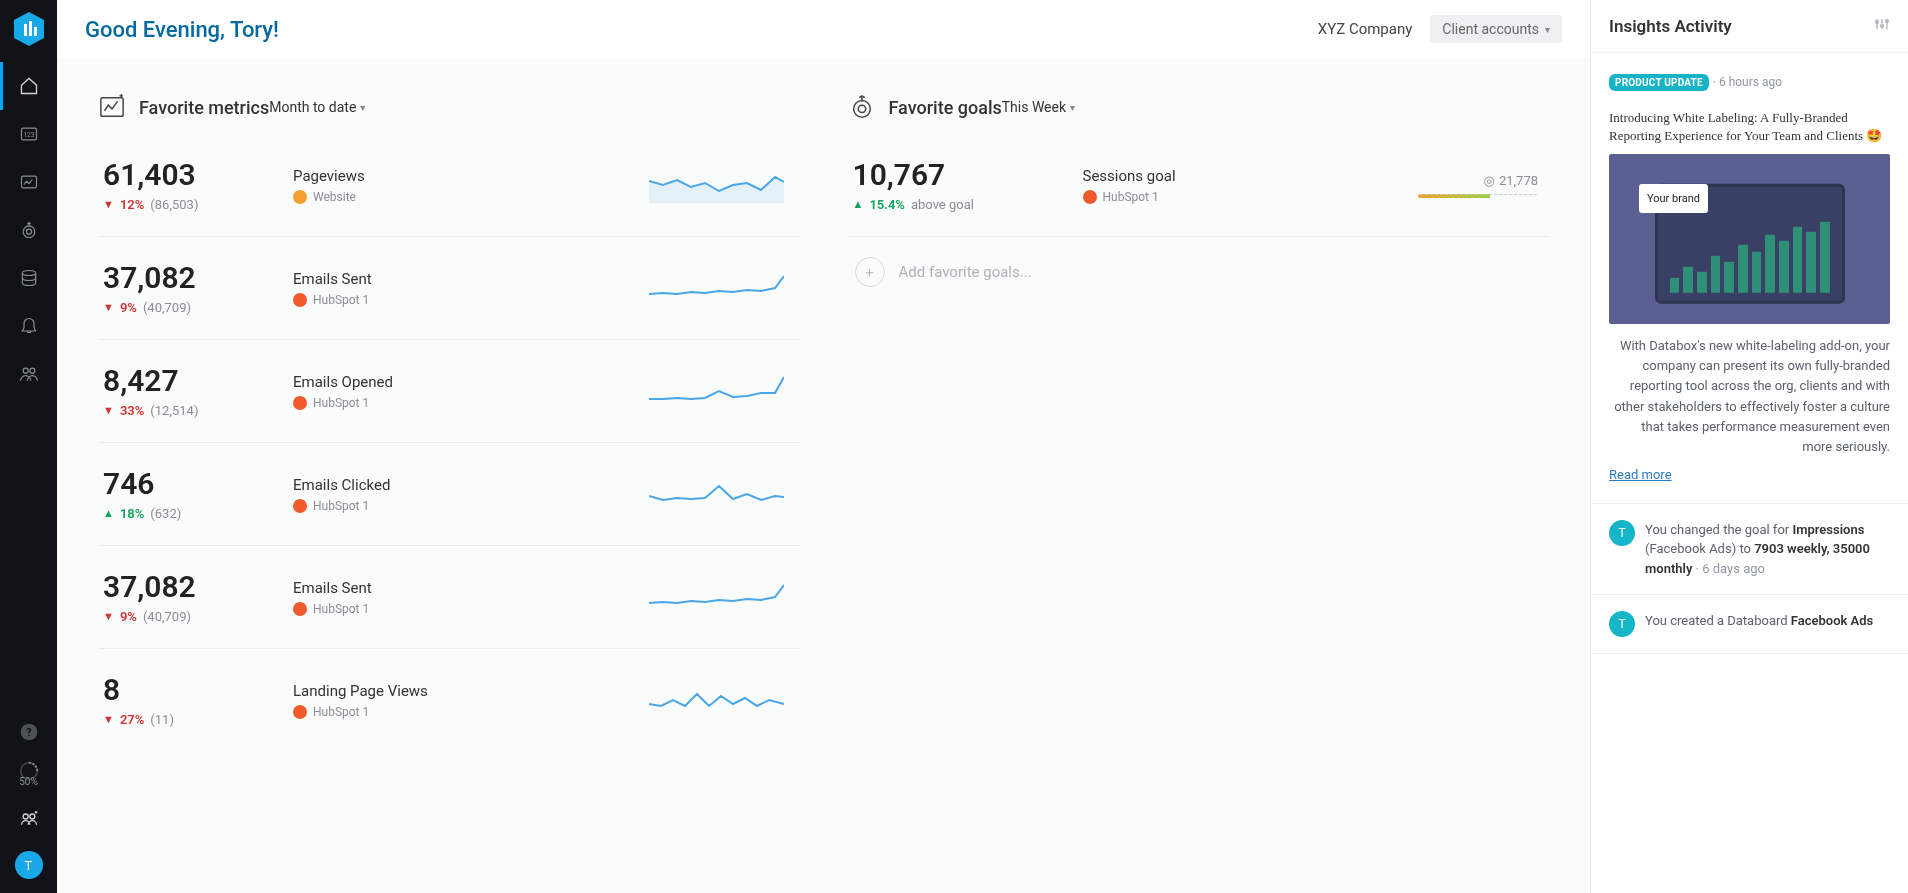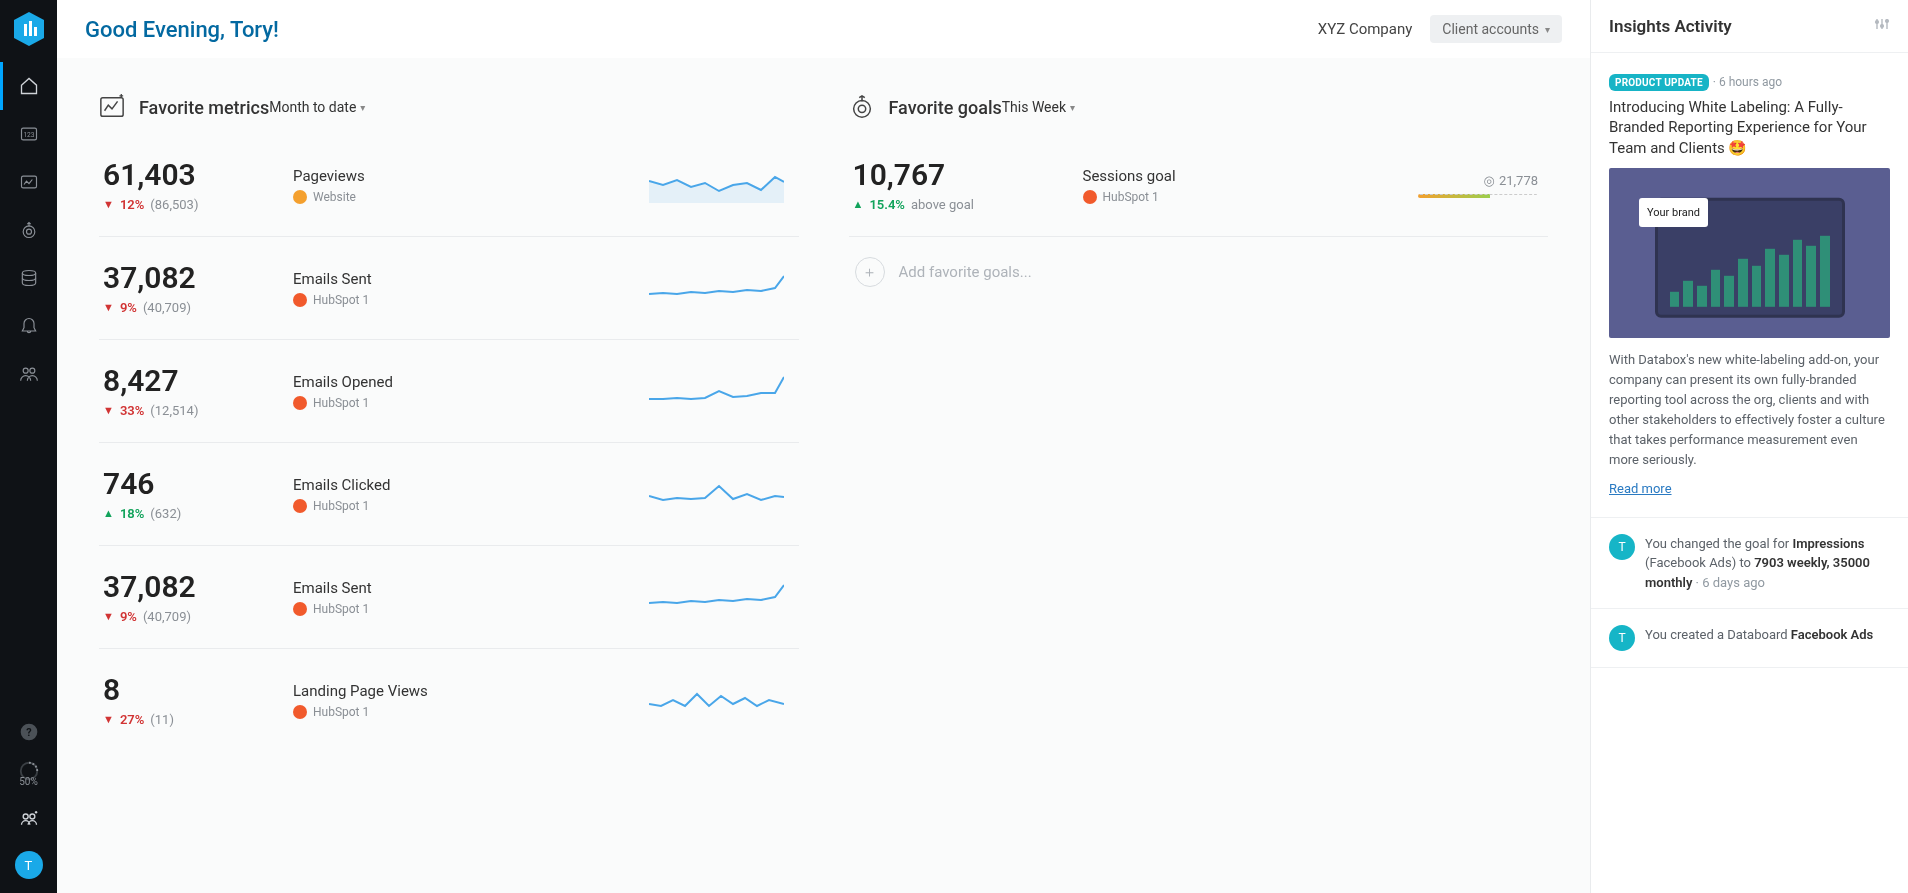--- a/index.html
+++ b/index.html
@@ -59,27 +59,27 @@
   .add-btn { width: 30px; height: 30px; border: 1px solid #d7dbdf; border-radius: 50%; display: flex; align-items: center; justify-content: center; color: #aeb3b9;}
 
   
   .insights { width: 318px; background: #fff; border-left: 1px solid #e9ebed; display: flex; flex-direction: column; }
   .ins-head { display: flex; align-items: center; justify-content: space-between; padding: 16px 18px; border-bottom: 1px solid #eef0f2;}
   .ins-title { font-size: 17px; font-weight: 600; color: #333; }
   .ins-scroll { flex: 1; overflow-y: auto; padding: 0 0 10px; }
   .ins-card { padding: 18px 18px 20px; border-bottom: 1px solid #eef0f2; }
   .badge { display: inline-block; background: #17b4c6; color: #fff; font-size: 10px; font-weight: 700; padding: 3px 6px; border-radius: 6px; letter-spacing: 0.2px; }
   .time-ago { color: #9099a1; font-size: 12px; }
-  .post-title { font-size: 15px; color: #333; margin-top: 6px; line-height: 1.35; }
+  .post-title { font-size: 13px; color: #333; margin-top: 18px; line-height: 1.35; font-family: Liberation Serif, serif; }
   .post-img { width: 100%; height: 170px; margin-top: 10px; border-radius: 2px; background: #5a5e91; position: relative; overflow: hidden; }
   .post-img .monitor { position:absolute; left:50%; top:50%; transform:translate(-50%,-46%); width:190px; height:120px; border:3px solid #2f3350; background:#3a3f66; border-radius:6px; }
   .post-img .bars { position:absolute; bottom:8px; left:12px; right:12px; height:74px; display:flex; align-items:flex-end; gap:4px; }
   .post-img .bars span { flex:1; background:#2f8f77; }
   .post-img .pointer { position:absolute; top:30px; left:30px; background:#fff; padding:8px 8px; font-size:11px; border-radius:3px; }
-  .post-body { font-size: 13px; color: #5c6269; margin-top: 12px; line-height: 1.55; }
+  .post-body { font-size: 13px; color: #5c6269; margin-top: 12px; line-height: 1.55; text-align: right; }
   .read-more { display: inline-block; margin-top: 10px; color: #2a7ac2; font-size: 13px; text-decoration: underline; cursor: pointer; }
 
   .activity { padding: 16px 18px; display: flex; gap: 10px; border-bottom: 1px solid #eef0f2; font-size: 13px; color: #5c6269; line-height: 1.5; }
   .avatar-dot { width: 26px; height: 26px; flex: 0 0 26px; border-radius: 50%; background: #16b5c7; color: #fff; display: flex; align-items: center; justify-content: center; font-size: 12px; }
   .activity .txt b { color: #333; font-weight: 600; }
   .activity .ago { color: #9099a1; }
 
   .caret { font-size: 10px; color: #888; }
 </style>
 </head>

